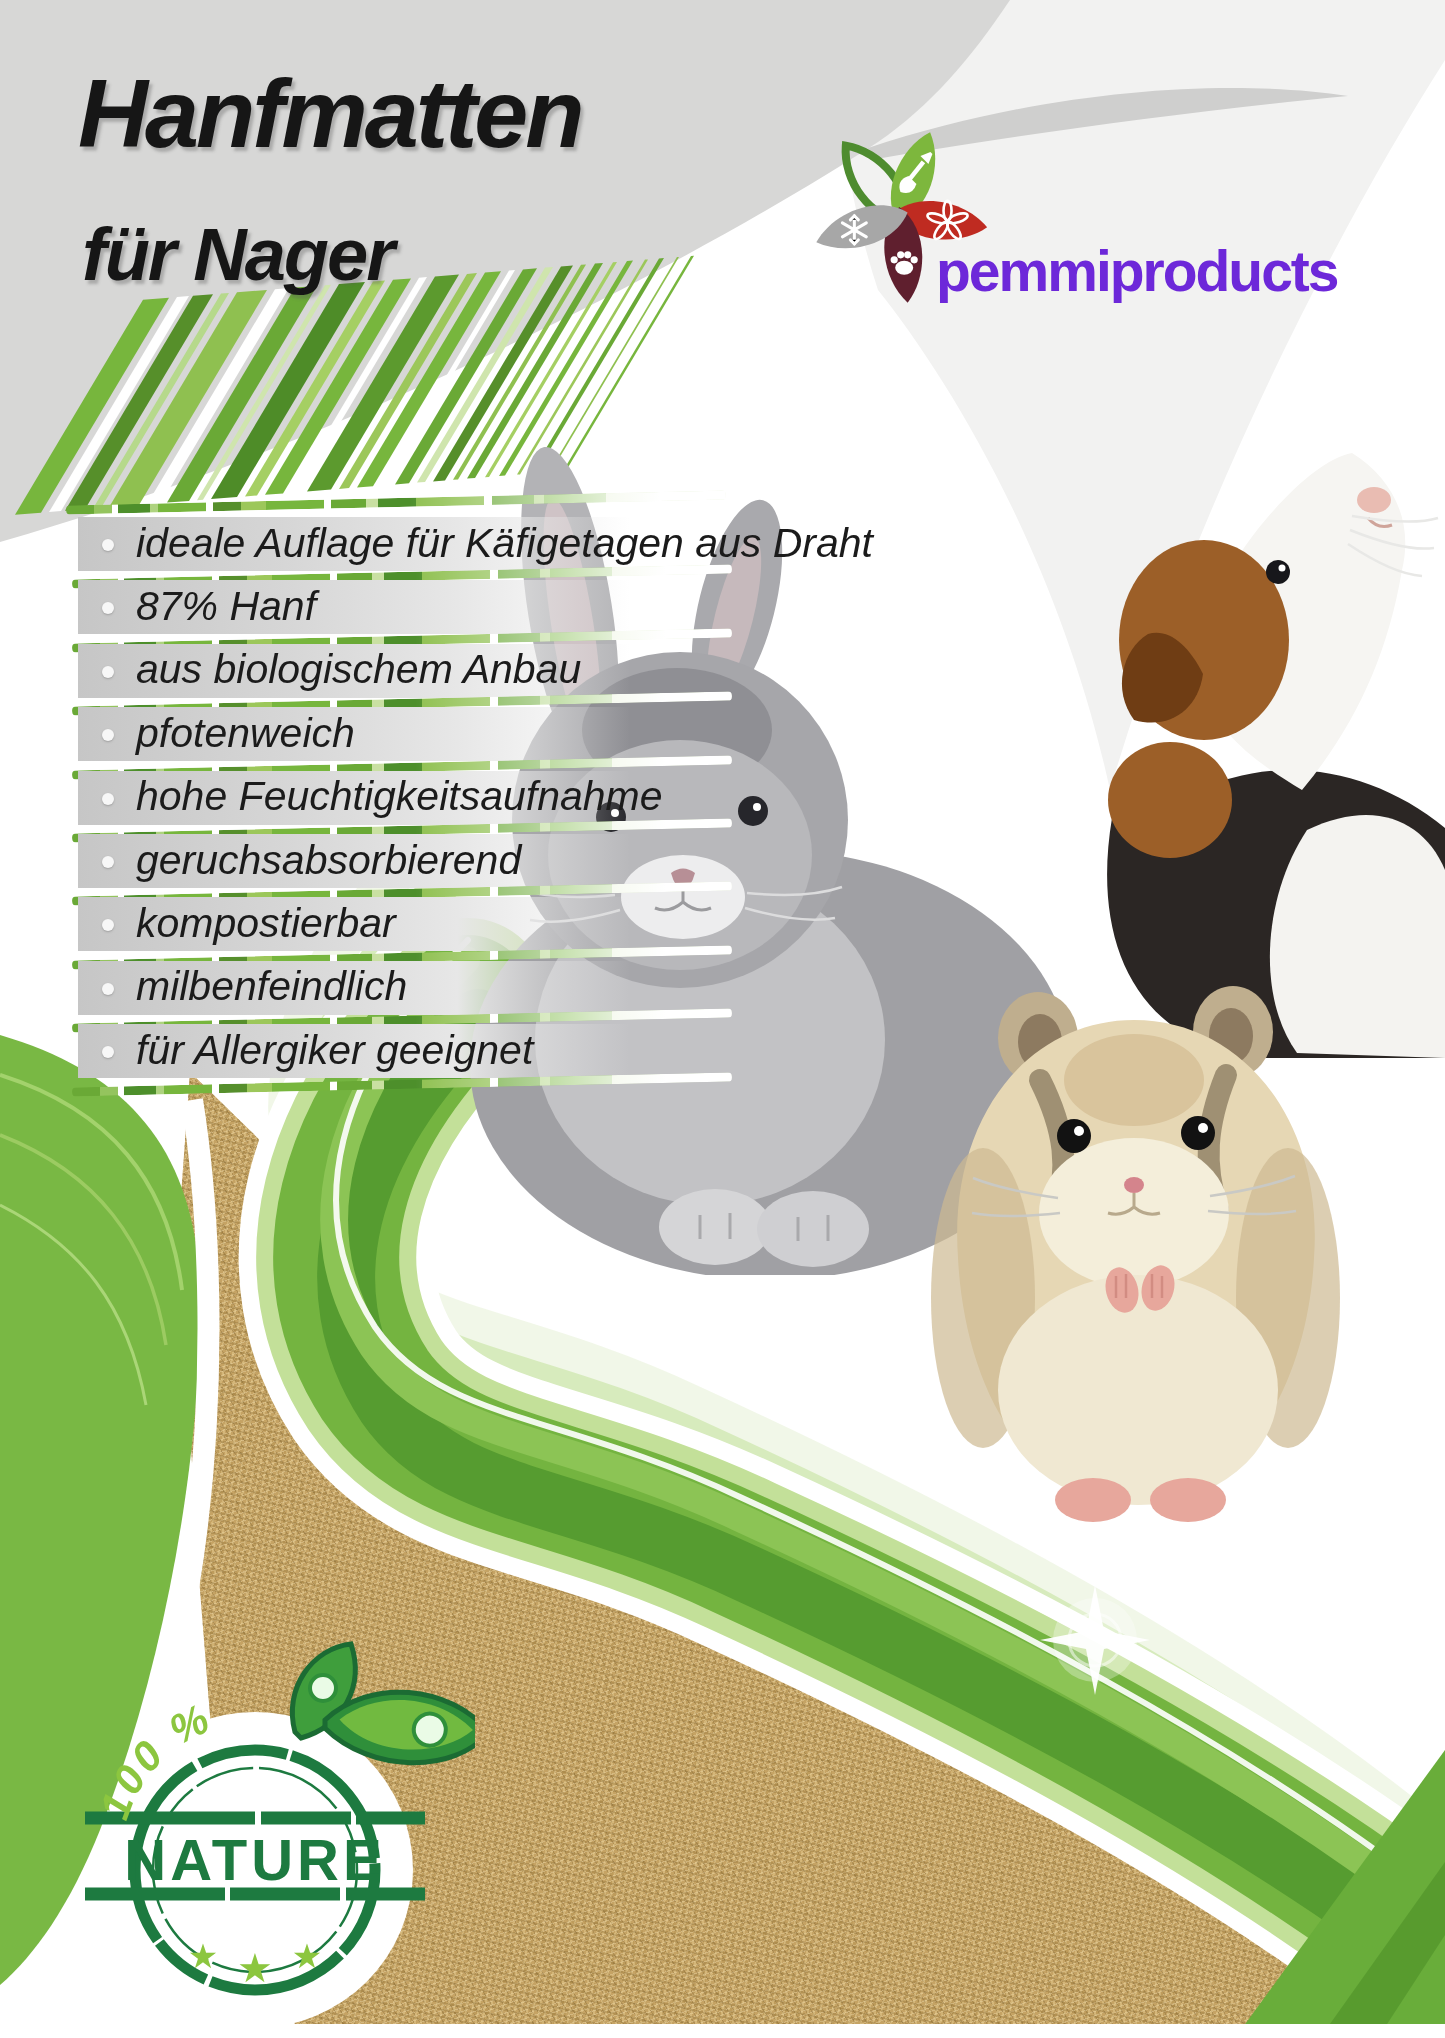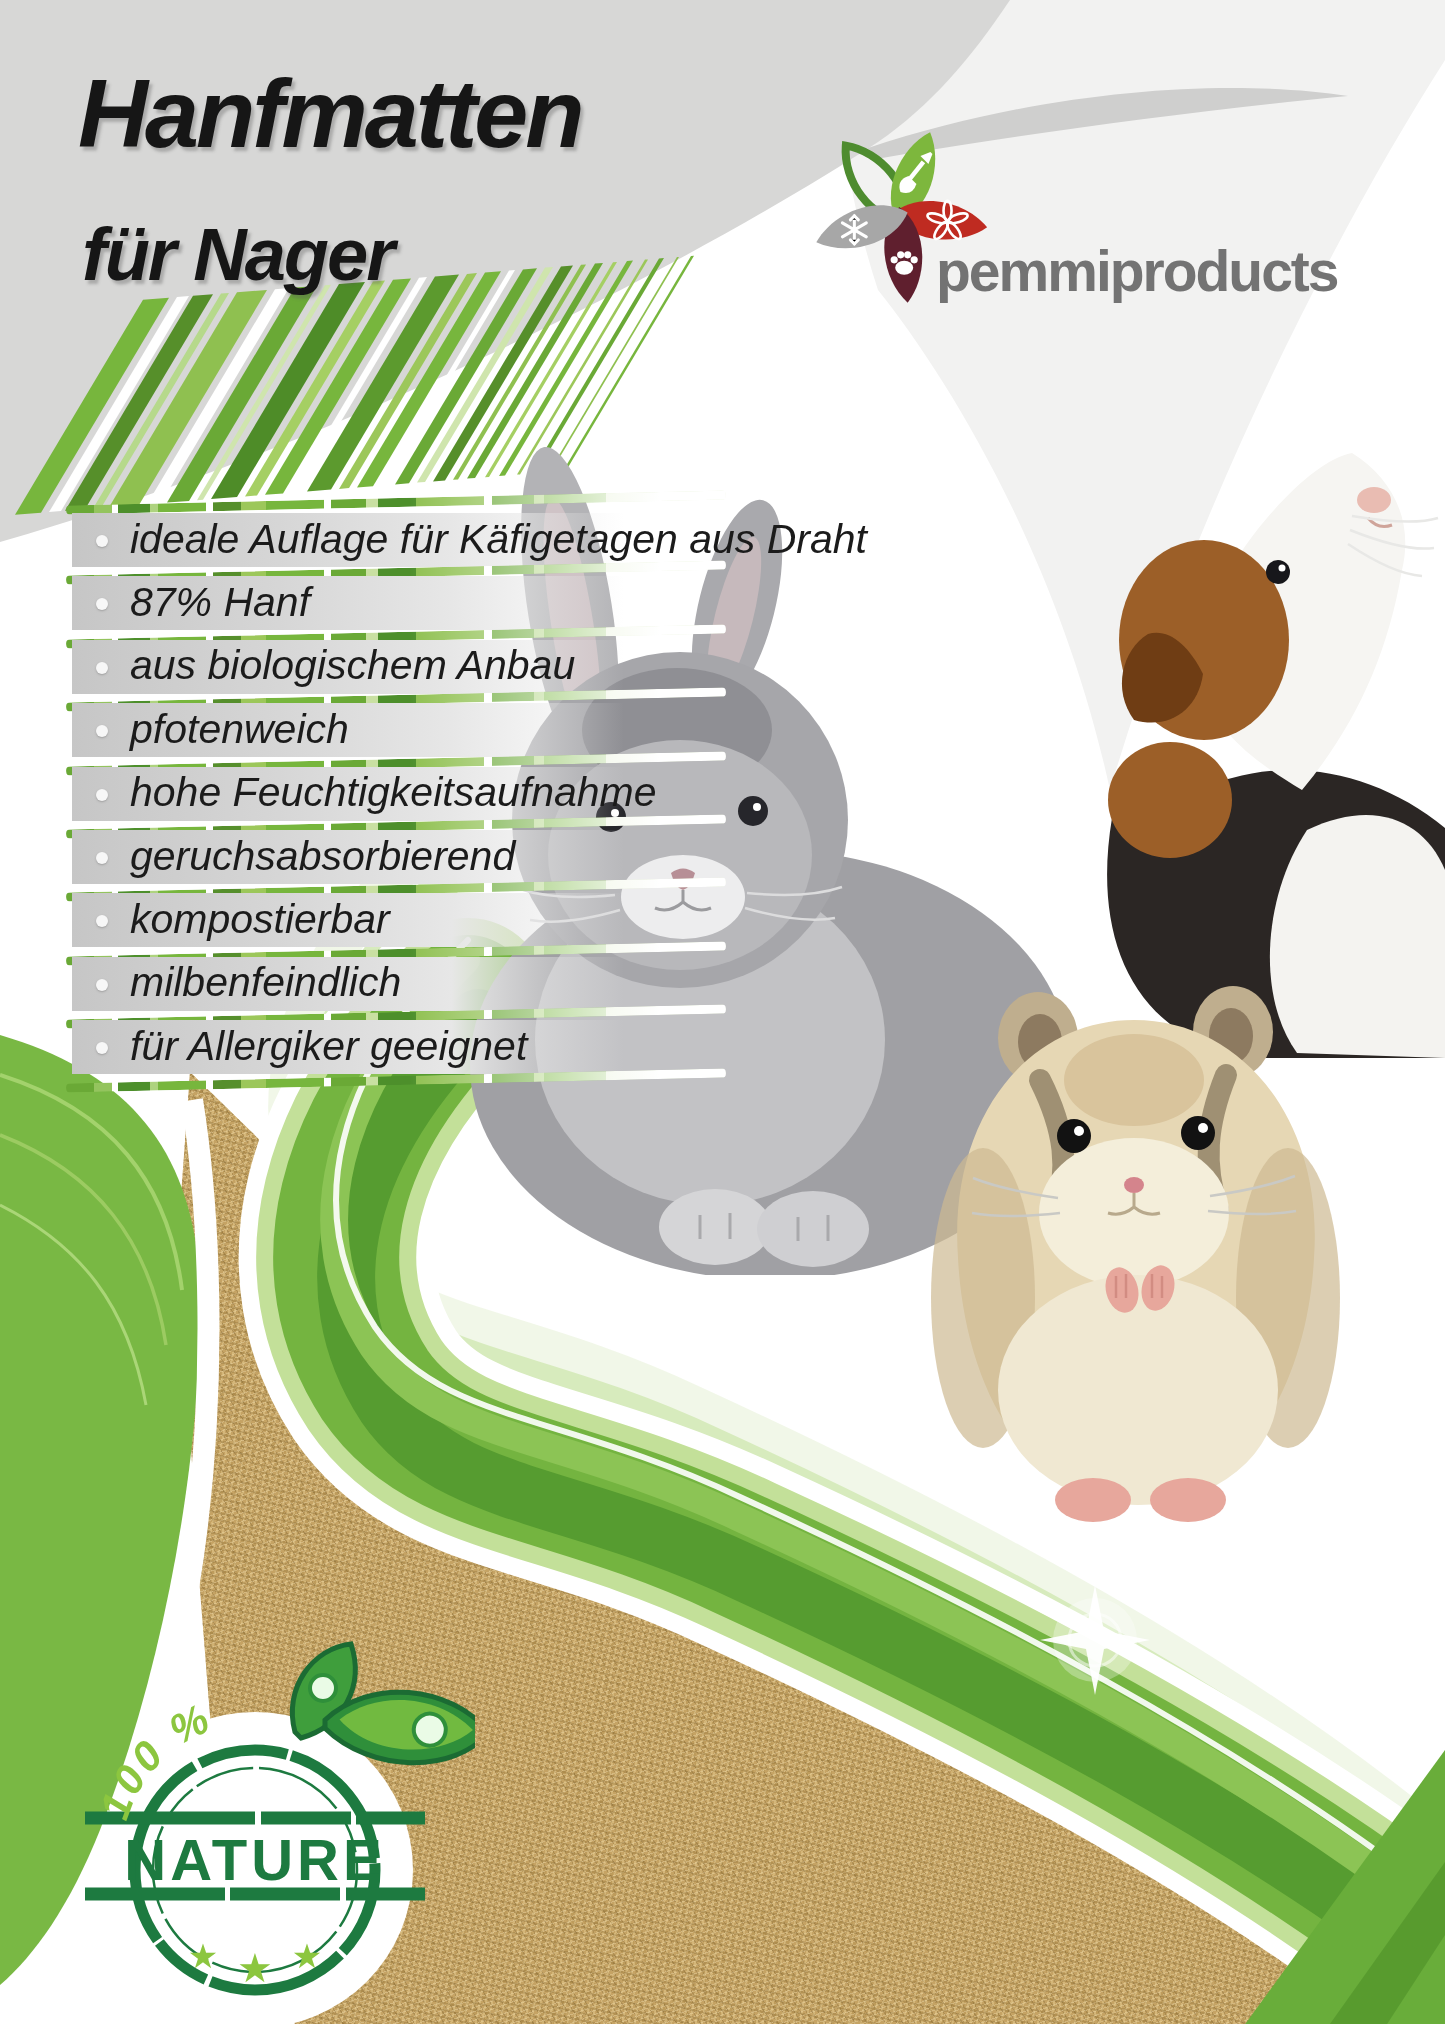--- a/index.html
+++ b/index.html
@@ -23,25 +23,25 @@
       245px 1890px,212px 1740px,200px 1590px,188px 1400px,180px 1210px);
   }
 
   
   .title{left:78px;top:58px;font-size:97px;font-weight:700;font-style:italic;
          letter-spacing:-3px;color:#161616;text-shadow:3px 4px 3px rgba(90,90,90,.35);}
   .subtitle{left:66px;top:196px;font-size:74px;font-weight:700;font-style:italic;
          letter-spacing:-2px;color:#161616;text-shadow:3px 4px 3px rgba(90,90,90,.35);}
 
   
-  .brand-name{left:936px;top:238px;font-size:57px;font-weight:700;color:#737373;letter-spacing:-2px;}
+  .brand-name{left:936px;top:238px;font-size:57px;font-weight:700;color:#6d28d9;letter-spacing:-2px;}
 
   
   .features{left:72px;top:498px;width:740px;}
-  .features ul{list-style:none;margin:0;padding:0;}
+  .features ul{list-style:none;margin:6px;padding:0;}
   .features li{position:relative;height:63.4px;}
   .rowbar{position:absolute;left:0;top:4px;width:690px;height:54px;
     background:linear-gradient(90deg,#c6c6c6 0,#d6d6d6 30%,#e7e7e7 55%,rgba(255,255,255,0) 80%);}
   .dot{position:absolute;left:24px;top:26px;width:12px;height:12px;border-radius:50%;
        background:#f7f7f7;box-shadow:0 1px 2px rgba(120,120,120,.5);}
   .ftext{position:absolute;left:58px;top:50%;transform:translateY(-54%);white-space:nowrap;
          font-size:41px;font-style:italic;color:#1b1b1b;}
   .stripe{width:660px;height:9px;border-radius:4px;transform:rotate(-1.3deg);
     background-image:
       linear-gradient(90deg,rgba(255,255,255,0) 52%,#ffffff 90%),

